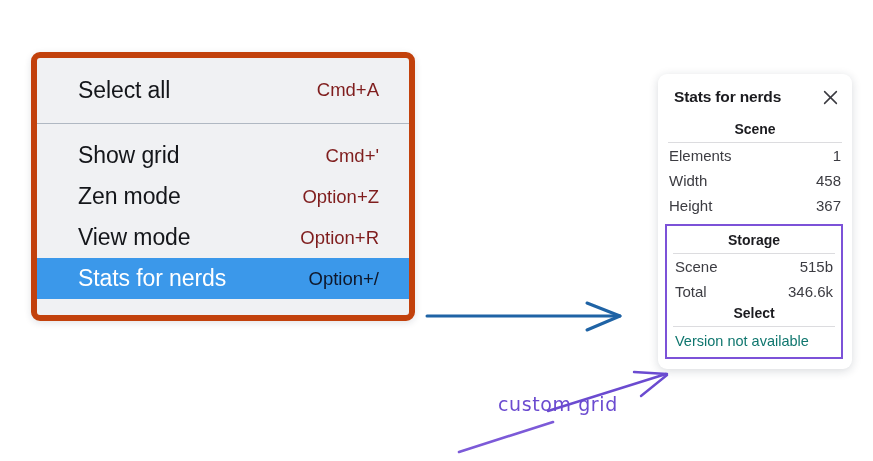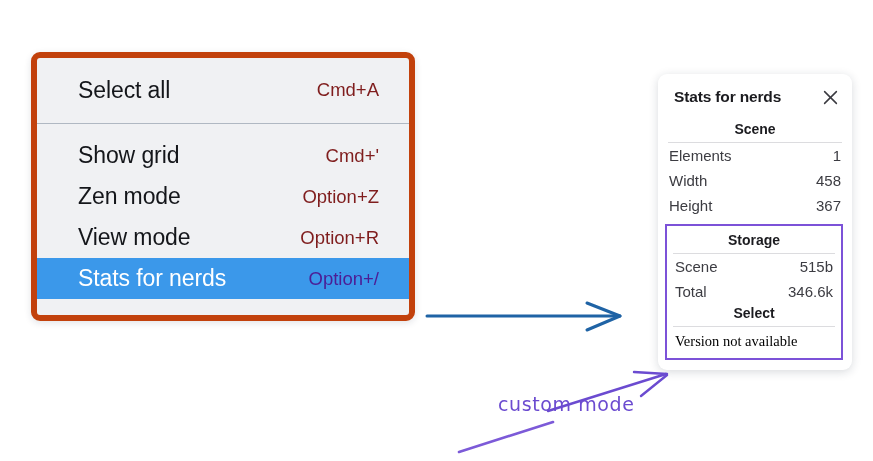--- a/index.html
+++ b/index.html
@@ -53,21 +53,21 @@
     color: #14161a;
     letter-spacing: -0.1px;
     white-space: nowrap;
   }
   .menu-shortcut {
     font-size: 18.5px;
     color: #7f1d1d;
     white-space: nowrap;
   }
   .menu-item.selected .menu-label { color: #ffffff; }
-  .menu-item.selected .menu-shortcut { color: #4c1d95; margin-left: 8px; }
+  .menu-item.selected .menu-shortcut { color: #0f172a; margin-left: 8px; }
 
   
   #menu-group-1 { padding: 12px 0 13px 0; }
   #menu-group-2 { padding: 11px 0 0 0; }
   #menu-group-2 .menu-item { height: 41px; }
   #menu-group-2 .menu-item:last-child { margin-bottom: 0; }
   #menu-bottom-pad { height: 16px; }
 
   
   #stats-panel {
@@ -123,23 +123,22 @@
     align-items: baseline;
     padding: 4px 11px 4px 11px;
     font-size: 15px;
     color: #3c3c42;
   }
   .stat-key { white-space: nowrap; }
   .stat-val { white-space: nowrap; }
   .plain-row {
     padding: 6px 11px 3px 11px;
     font-size: 14.5px;
-    color: #000000;
-    white-space: nowrap;
-    font-family: Liberation Serif, serif;
+    color: #0f766e;
+    white-space: nowrap;
   }
 
   
   #custom-region {
     border: 2px solid #7c52d8;
     margin: 6px 9px 0 7px;
     padding: 5px 0 5px 0;
     box-sizing: border-box;
   }
   #custom-region .section-rule { margin: 0 6px; }
@@ -265,13 +264,13 @@
     <line x1="548" y1="411" x2="666" y2="374" stroke="#6b4bd0" stroke-width="2.4" stroke-linecap="round"></line>
     <line x1="634" y1="372" x2="667" y2="374" stroke="#6b4bd0" stroke-width="2.4" stroke-linecap="round"></line>
     <line x1="641" y1="396" x2="667" y2="375" stroke="#6b4bd0" stroke-width="2.4" stroke-linecap="round"></line>
   </g>
 
   <g>
     <line x1="459" y1="452" x2="553" y2="422" stroke="#7c5ad8" stroke-width="2.6" stroke-linecap="round"></line>
   </g>
 </svg>
 
-<div id="annotation-text">custom mode</div>
+<div id="annotation-text">custom grid</div>
 
 </body></html>

